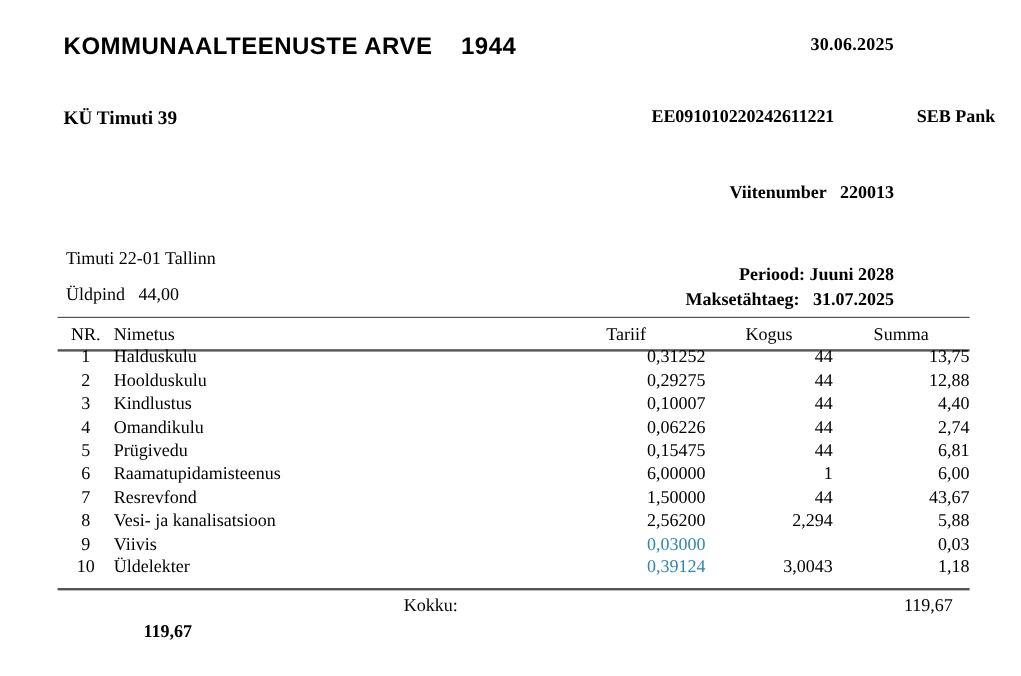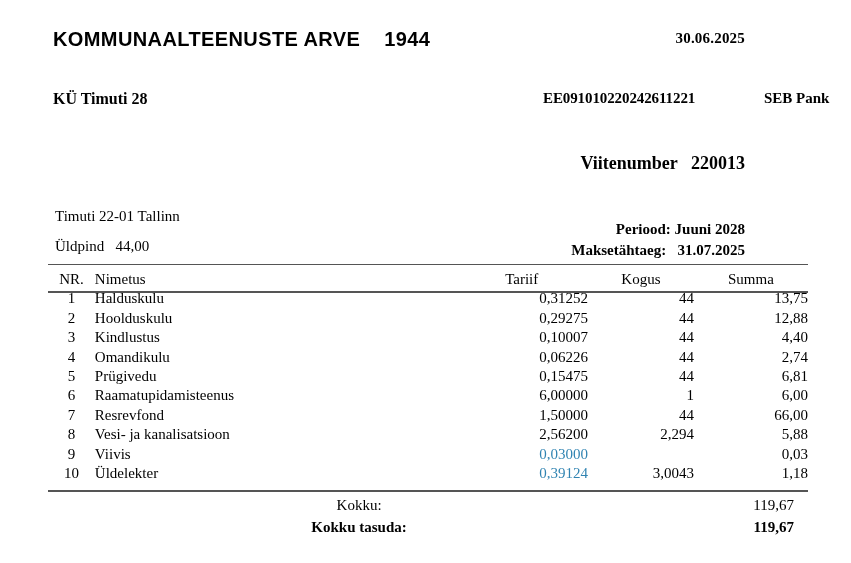--- a/index.html
+++ b/index.html
@@ -72,21 +72,21 @@
   .bank-name {
     display: inline-block;
     margin-left: 24px;
   }
 
   .refnum {
     position: absolute;
     right: 35px;
     top: 153px;
     font-weight: bold;
-    font-size: 18px;
+    font-size: 15px;
     white-space: pre;
   }
 
   
   .addr-line {
     position: absolute;
     left: 55px;
     top: 208px;
     font-size: 15px;
   }
@@ -180,21 +180,21 @@
   }
 </style>
 </head>
 <body>
 
 <div class="page">
 
   <div class="doc-title"><span>KOMMUNAALTEENUSTE ARVE</span>&nbsp;&nbsp;&nbsp;&nbsp;<span>1944</span></div>
   <div class="doc-date">30.06.2025</div>
 
-  <div class="payee">KÜ Timuti 28</div>
+  <div class="payee">KÜ Timuti 39</div>
 
   <div class="bank-block">
     <div class="bank-row">
       <span class="bank-iban">EE091010220242611221</span>
       <span class="bank-name">SEB Pank</span>
     </div>
   </div>
 
   <div class="refnum">Viitenumber   220013</div>
 
@@ -261,21 +261,21 @@
           <td class="c-name">Raamatupidamisteenus</td>
           <td class="c-tar">6,00000</td>
           <td class="c-kog">1</td>
           <td class="c-sum">6,00</td>
         </tr>
       <tr>
           <td class="c-nr">7</td>
           <td class="c-name">Resrevfond</td>
           <td class="c-tar">1,50000</td>
           <td class="c-kog">44</td>
-          <td class="c-sum">66,00</td>
+          <td class="c-sum">43,67</td>
         </tr>
       <tr>
           <td class="c-nr">8</td>
           <td class="c-name">Vesi- ja kanalisatsioon</td>
           <td class="c-tar">2,56200</td>
           <td class="c-kog">2,294</td>
           <td class="c-sum">5,88</td>
         </tr>
       <tr>
           <td class="c-nr">9</td>
@@ -293,18 +293,17 @@
         </tr>
     </tbody>
   </table>
 
   <div class="totals">
     <div class="totals-row">
       <div class="totals-label">Kokku:</div>
       <div class="totals-value">119,67</div>
     </div>
     <div class="totals-row grand">
-      <div class="totals-label">Kokku tasuda:</div>
       <div class="totals-value">119,67</div>
     </div>
   </div>
 
 </div>
 
 </body></html>

